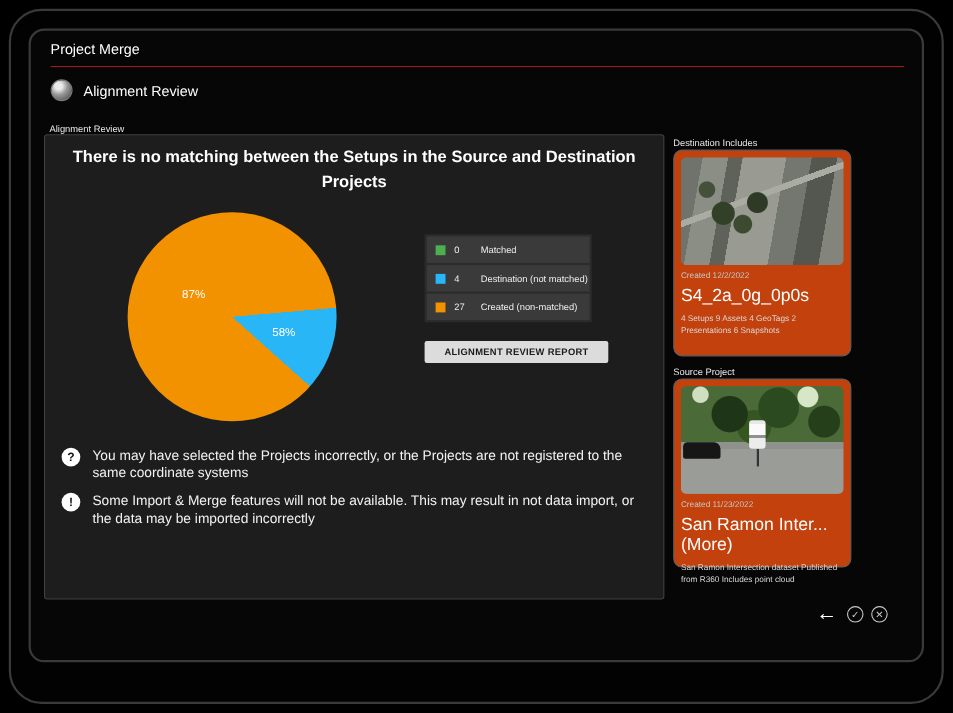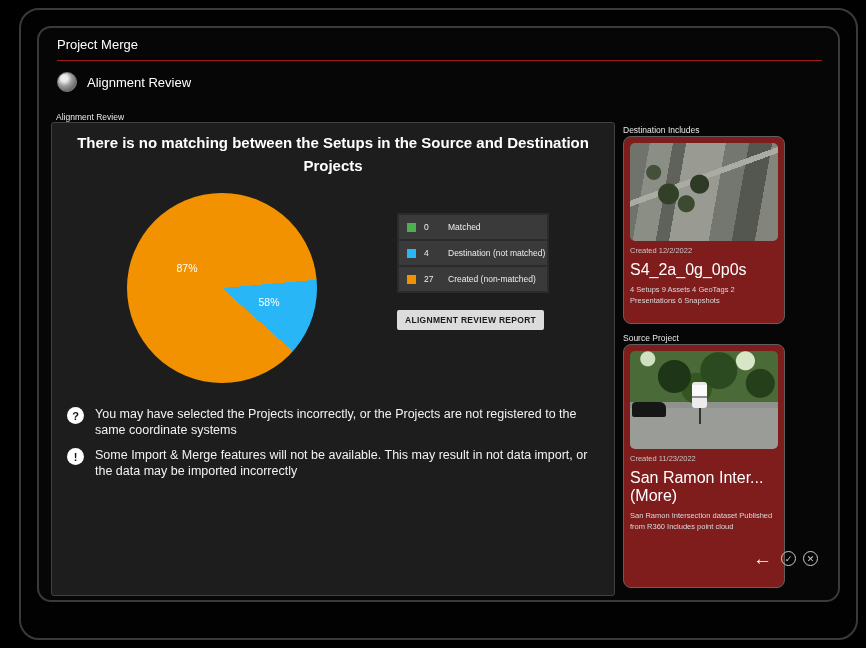--- a/index.html
+++ b/index.html
@@ -1,62 +1,62 @@
 <!DOCTYPE html>
 <html><head>
 <meta charset="utf-8">
 <style>
   html,body{margin:0;padding:0;}
   body{width:866px;height:648px;background:#000;font-family:"Liberation Sans",sans-serif;overflow:hidden;position:relative;}
-  .window{position:absolute;left:8px;top:8px;right:8px;bottom:8px;border-radius:20px;border:2px solid #3a3a3a;background:#020202;margin-left:11px;}
+  .window{position:absolute;left:8px;top:8px;right:8px;bottom:8px;border-radius:30px;border:2px solid #3a3a3a;background:#020202;}
   .content{position:absolute;left:16px;top:16px;right:16px;bottom:36px;border-radius:14px;border:2px solid #3a3a3a;background:#060606;}
 
   .title{position:absolute;left:18px;top:9px;font-size:13px;color:#fff;}
   .divider{position:absolute;left:18px;right:16px;top:32px;height:1px;background:#a01818;}
 
   .step-header{position:absolute;left:18px;top:44px;display:flex;align-items:center;gap:10px;color:#fff;font-size:13px;}
   .step-icon{width:20px;height:20px;border-radius:50%;box-sizing:border-box;border:1px solid #7a7a7a;
     background:radial-gradient(circle at 35% 30%, #ececec 0 18%, #9a9a9a 45%, #3f3f3f 100%);}
 
   .section-label{position:absolute;left:17px;top:84px;font-size:8.5px;color:#e8e8e8;}
 
-  .panel{position:absolute;left:12px;top:94px;width:564px;height:474px;background:#1d1d1d;border:1px solid #404040;border-radius:3px;box-sizing:border-box;}
+  .panel{position:absolute;left:12px;top:94px;width:564px;height:423px;background:#1d1d1d;border:1px solid #404040;border-radius:3px;box-sizing:border-box;}
   .heading{position:absolute;top:8px;left:16px;right:16px;text-align:center;font-size:15px;font-weight:bold;color:#fff;line-height:1.55;}
 
   .pie{position:absolute;left:75px;top:70px;width:190px;height:190px;border-radius:50%;background:conic-gradient(from 85deg,#29B6F6 0 13%,#F39200 13% 100%);}
   .pie-label{position:absolute;transform:translate(-50%,-50%);font-size:10.5px;color:#fff;}
   .pl-87{left:60px;top:75px;}
   .pl-13{left:142px;top:109px;}
 
   .legend{position:absolute;left:345px;top:90px;width:152px;background:#2b2b2b;padding:2px;display:flex;flex-direction:column;gap:2px;box-sizing:border-box;}
   .legend-row{display:flex;align-items:center;height:24px;background:#3a3a3a;font-size:8.5px;color:#eee;white-space:nowrap;overflow:hidden;}
   .swatch{width:9px;height:9px;margin:0 8px 0 8px;flex:none;background:#888;}
   .legend-count{width:24px;flex:none;}
   .legend-label{flex:1;}
 
   .report-btn{position:absolute;left:345px;top:187px;background:#dcdcdc;color:#1a1a1a;border:none;border-radius:2px;
-    font-size:8.5px;font-weight:bold;letter-spacing:.3px;padding:5px 8px;font-family:inherit;cursor:pointer;}
+    font-size:8.5px;font-weight:bold;letter-spacing:.3px;padding:5px 18px;font-family:inherit;cursor:pointer;}
 
   .note{position:absolute;left:15px;width:522px;display:flex;gap:11px;color:#f2f2f2;}
   .note-1{top:283px}.note-2{top:324px}.note-3{top:365px}
   .note-icon{flex:none;width:17px;height:17px;border-radius:50%;background:#fff;color:#111;font-size:11px;font-weight:bold;
     display:flex;align-items:center;justify-content:center;margin-top:1px;}
   .note-icon.bubble{border-radius:3px;height:13px;margin-top:3px;color:transparent;position:relative;
     background:radial-gradient(circle at 4px 6.5px,#222 1.2px,transparent 1.5px),
                radial-gradient(circle at 8.5px 6.5px,#222 1.2px,transparent 1.5px),
                radial-gradient(circle at 13px 6.5px,#222 1.2px,transparent 1.5px),#fff;}
   .note-icon.bubble::after{content:"";position:absolute;left:2px;bottom:-5px;width:0;height:0;
     border:3px solid transparent;border-top:4px solid #fff;border-left:3px solid #fff;}
   .note-text{font-size:12.5px;line-height:1.3;}
 
   .col-label{position:absolute;left:584px;font-size:8.5px;color:#e8e8e8;}
   .dest-label{top:97px}.src-label{top:305px}
-  .card{position:absolute;left:584px;width:162px;background:#7f1d1d;border:1px solid #5f5f5f;border-radius:8px;padding:6px;box-sizing:border-box;cursor:pointer;}
+  .card{position:absolute;left:584px;width:162px;background:#c2410c;border:1px solid #5f5f5f;border-radius:8px;padding:6px;box-sizing:border-box;cursor:pointer;}
   .dest-card{top:108px;height:188px;}
-  .src-card{top:316px;height:244px;}
+  .src-card{top:316px;height:172px;}
   .thumb{width:100%;height:98px;border-radius:5px;position:relative;overflow:hidden;}
   .thumb-dest{background:
     radial-gradient(circle at 26% 52%, #324028 0 10px, transparent 11px),
     radial-gradient(circle at 38% 62%, #3c4a30 0 8px, transparent 9px),
     radial-gradient(circle at 47% 42%, #2e3a26 0 9px, transparent 10px),
     radial-gradient(circle at 16% 30%, #44503a 0 7px, transparent 8px),
     linear-gradient(160deg, transparent 0 38%, #aaaca4 38% 42%, transparent 42%),
     linear-gradient(100deg, #70736b 0 12%, #8b8e85 12% 26%, #5f625b 26% 34%, #999b93 34% 58%, #74776f 58% 72%, #545750 72% 86%, #83857d 86% 100%);}
   .thumb-src{background:
     radial-gradient(circle at 78% 10%, #d8e6c8 0 9px, transparent 10px),

